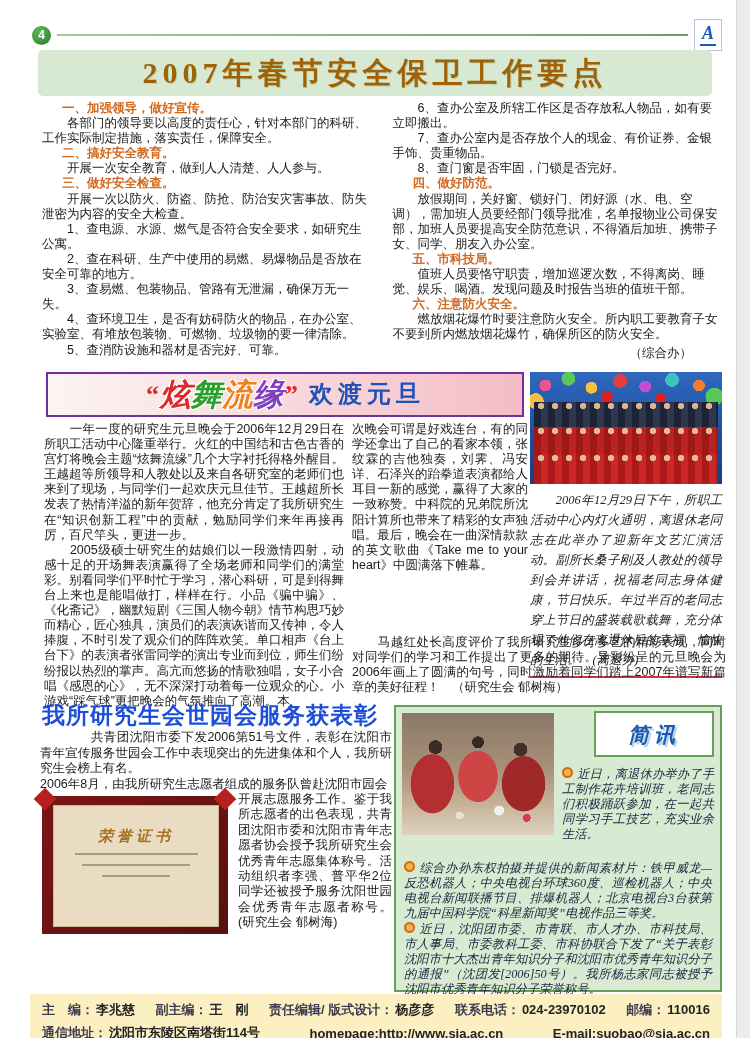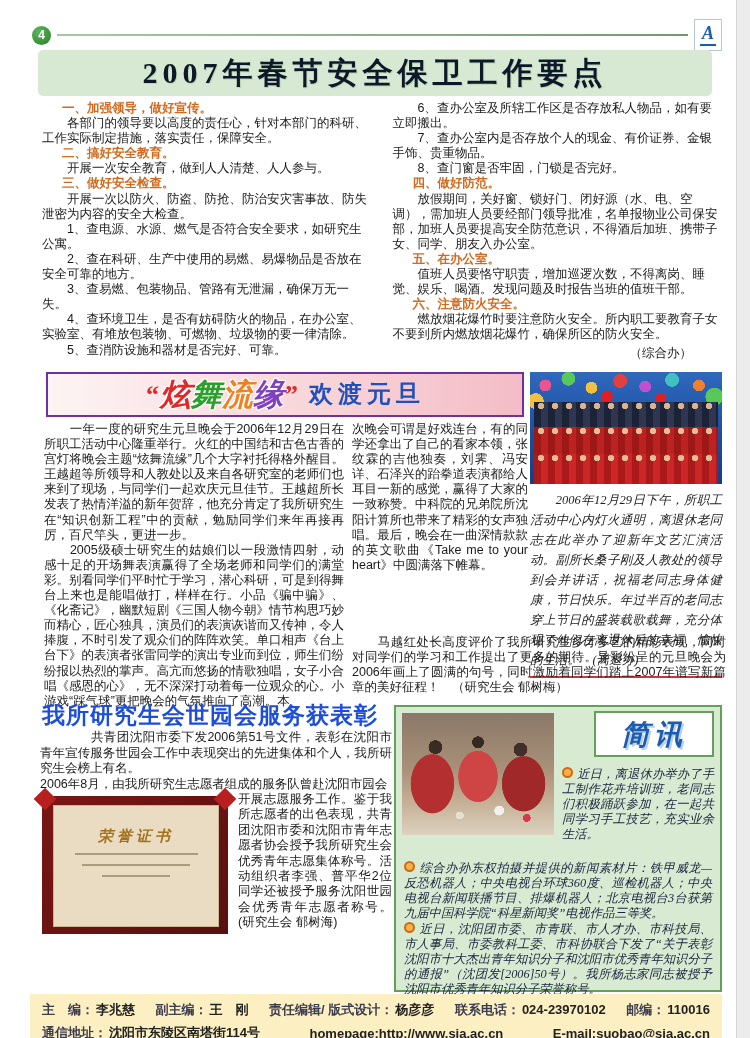--- a/index.html
+++ b/index.html
@@ -19,21 +19,21 @@
               display:flex; flex-direction:column; align-items:center; justify-content:center; }
   .logo-a { font-family:"Liberation Serif","DejaVu Serif",serif; font-style:italic; font-weight:bold;
             font-size:18px; color:#1b5cb0; line-height:1; }
   .logo-sub { width:16px; height:2px; background:#1b5cb0; margin-top:2px; }
 
   
   .sec-title-box { position:absolute; left:38px; right:38px; top:50px; height:46px;
                    background:#d7e9d2; border-radius:5px;
                    display:flex; align-items:center; justify-content:center; }
   .sec-title { font-family:"Liberation Serif","DejaVu Serif",serif; font-size:30px; font-weight:bold;
-               color:#0f172a; letter-spacing:5px; text-shadow:1px 1px 0 #b9d8b4; white-space:nowrap; }
+               color:#a16207; letter-spacing:5px; text-shadow:1px 1px 0 #b9d8b4; white-space:nowrap; }
 
   
   .a1 { position:absolute; left:42px; right:32px; top:101px; height:264px;
         display:flex; gap:25px; font-size:12.5px; line-height:15.1px; color:#1a1a1a; }
   .a1-col { flex:1; min-width:0; }
   .a1 .h { color:#d2691e; font-weight:bold; text-indent:1.6em; }
   .a1 .p { text-indent:2em; }
   .a1 .byline { text-align:right; padding-right:26px; margin-top:3px; }
 
   
@@ -120,21 +120,21 @@
       radial-gradient(ellipse 20px 26px at 50% 52%, #cf4444 97%, transparent),
       radial-gradient(ellipse 22px 28px at 80% 58%, #a02828 97%, transparent),
       radial-gradient(circle 5px at 64% 80%, #f0f0f0 97%, transparent),
       radial-gradient(circle 4px at 38% 84%, #e8e0d0 97%, transparent),
       radial-gradient(circle 4px at 82% 86%, #d8384a 97%, transparent),
       linear-gradient(180deg,#8a7868 0%,#a89078 45%,#c4ae94 72%,#ddd2c0 100%); }
   .briefs-logo { position:absolute; right:6px; top:4px; width:120px; height:46px;
                  background:#fff; border:2px solid #64a05a; box-sizing:border-box;
                  display:flex; align-items:center; justify-content:center; }
   .briefs-logo span { font-family:"Liberation Sans","DejaVu Sans",sans-serif; font-style:italic;
-                      font-weight:bold; font-size:28px; color:#1b5cb0; letter-spacing:5px;
+                      font-weight:bold; font-size:21px; color:#1b5cb0; letter-spacing:5px;
                       text-shadow:2px 2px 0 #b8d0ea; }
   .brief1 { position:absolute; left:166px; top:60px; width:152px; text-align:justify; }
   .brief-rest { position:absolute; left:8px; top:134px; right:8px; text-align:justify;margin-top:20px; }
   .brief-rest .brief + .brief { margin-top:1px; }
   .bullet { display:inline-block; width:7px; height:7px; border-radius:50%;
             background:#f6b24a; border:2px solid #cc6b14; margin-right:4px; }
 
   
   .footer-row { position:absolute; left:30px; right:28px; height:32px; background:#fcf0c2;
                 display:flex; align-items:center; justify-content:space-between; padding:0 12px;
@@ -173,21 +173,21 @@
       <div class="p">3、查易燃、包装物品、管路有无泄漏，确保万无一失。</div>
       <div class="p">4、查环境卫生，是否有妨碍防火的物品，在办公室、实验室、有堆放包装物、可燃物、垃圾物的要一律清除。</div>
       <div class="p">5、查消防设施和器材是否完好、可靠。</div>
     </div>
     <div class="a1-col">
       <div class="p">6、查办公室及所辖工作区是否存放私人物品，如有要立即搬出。</div>
       <div class="p">7、查办公室内是否存放个人的现金、有价证券、金银手饰、贵重物品。</div>
       <div class="p">8、查门窗是否牢固，门锁是否完好。</div>
       <div class="h">四、做好防范。</div>
       <div class="p">放假期间，关好窗、锁好门、闭好源（水、电、空调），需加班人员要经部门领导批准，名单报物业公司保安部，加班人员要提高安全防范意识，不得酒后加班、携带子女、同学、朋友入办公室。</div>
-      <div class="h">五、在办公室。</div>
+      <div class="h">五、市科技局。</div>
       <div class="p">值班人员要恪守职责，增加巡逻次数，不得离岗、睡觉、娱乐、喝酒。发现问题及时报告当班的值班干部。</div>
       <div class="h">六、注意防火安全。</div>
       <div class="p">燃放烟花爆竹时要注意防火安全。所内职工要教育子女不要到所内燃放烟花爆竹，确保所区的防火安全。</div>
       <div class="byline">（综合办）</div>
     </div>
   </div>
 
   <div class="a2">
     <div class="a2-titlebar">
       <span class="gala-quote">“</span>

